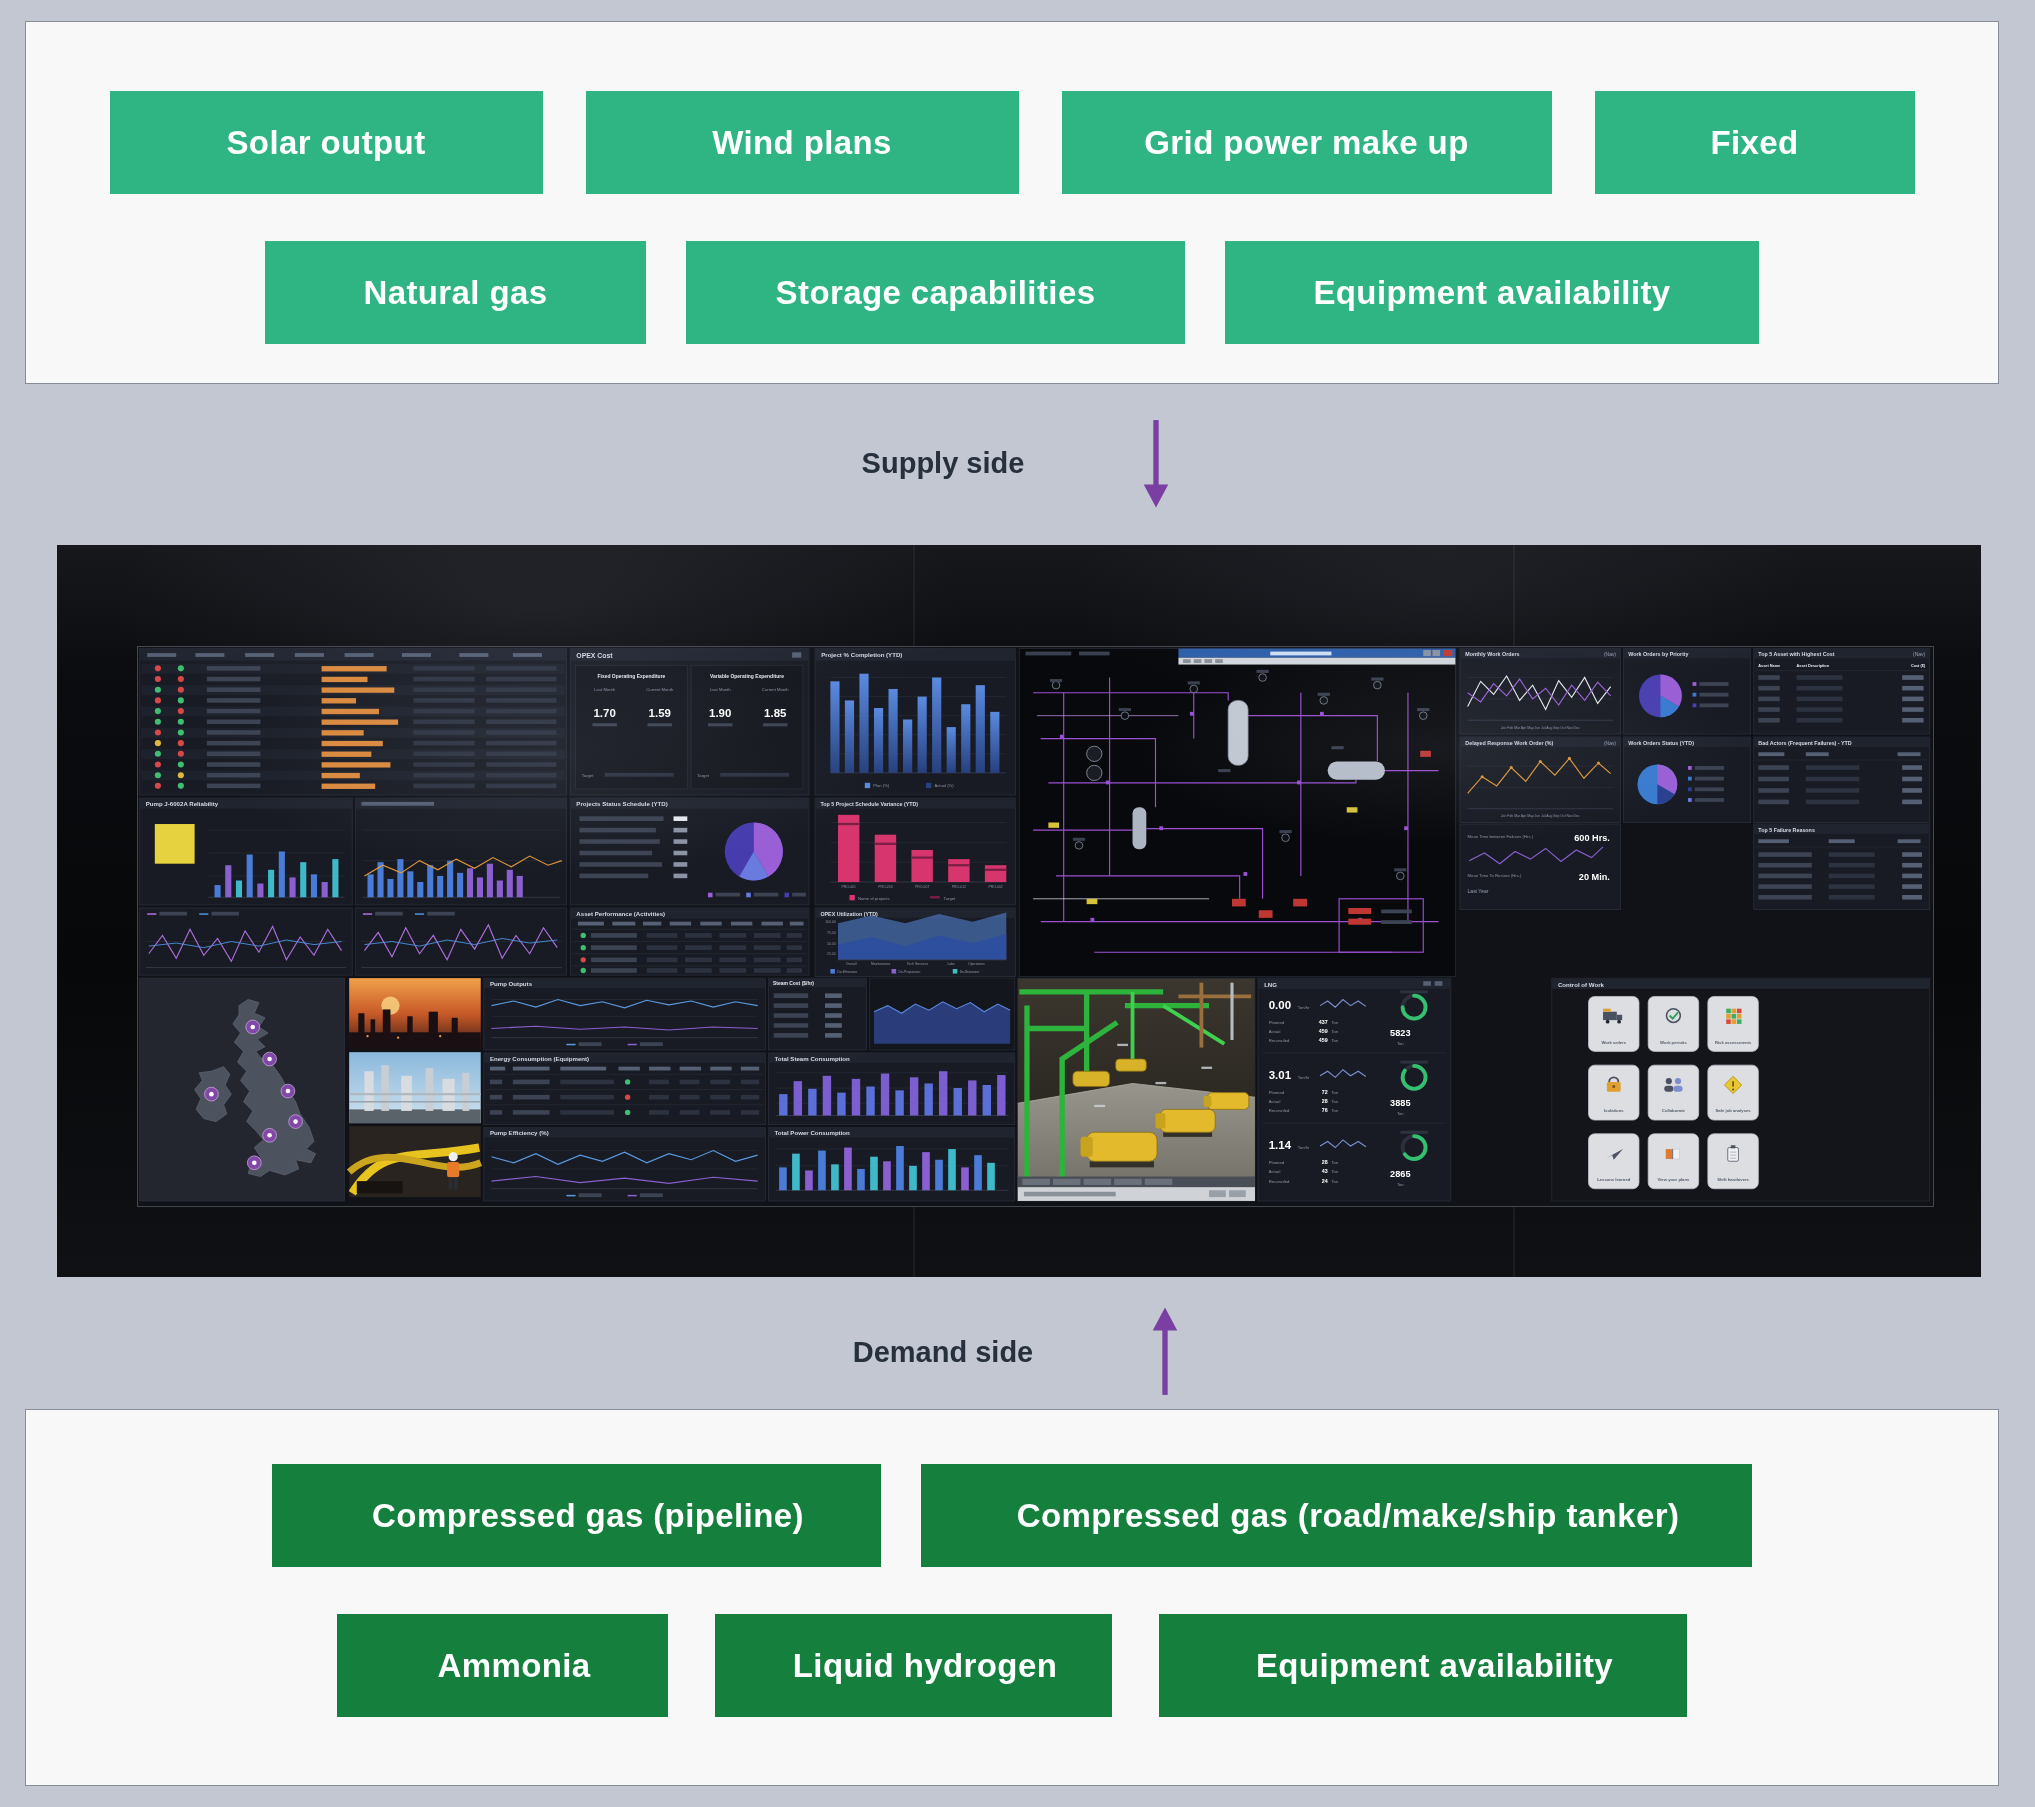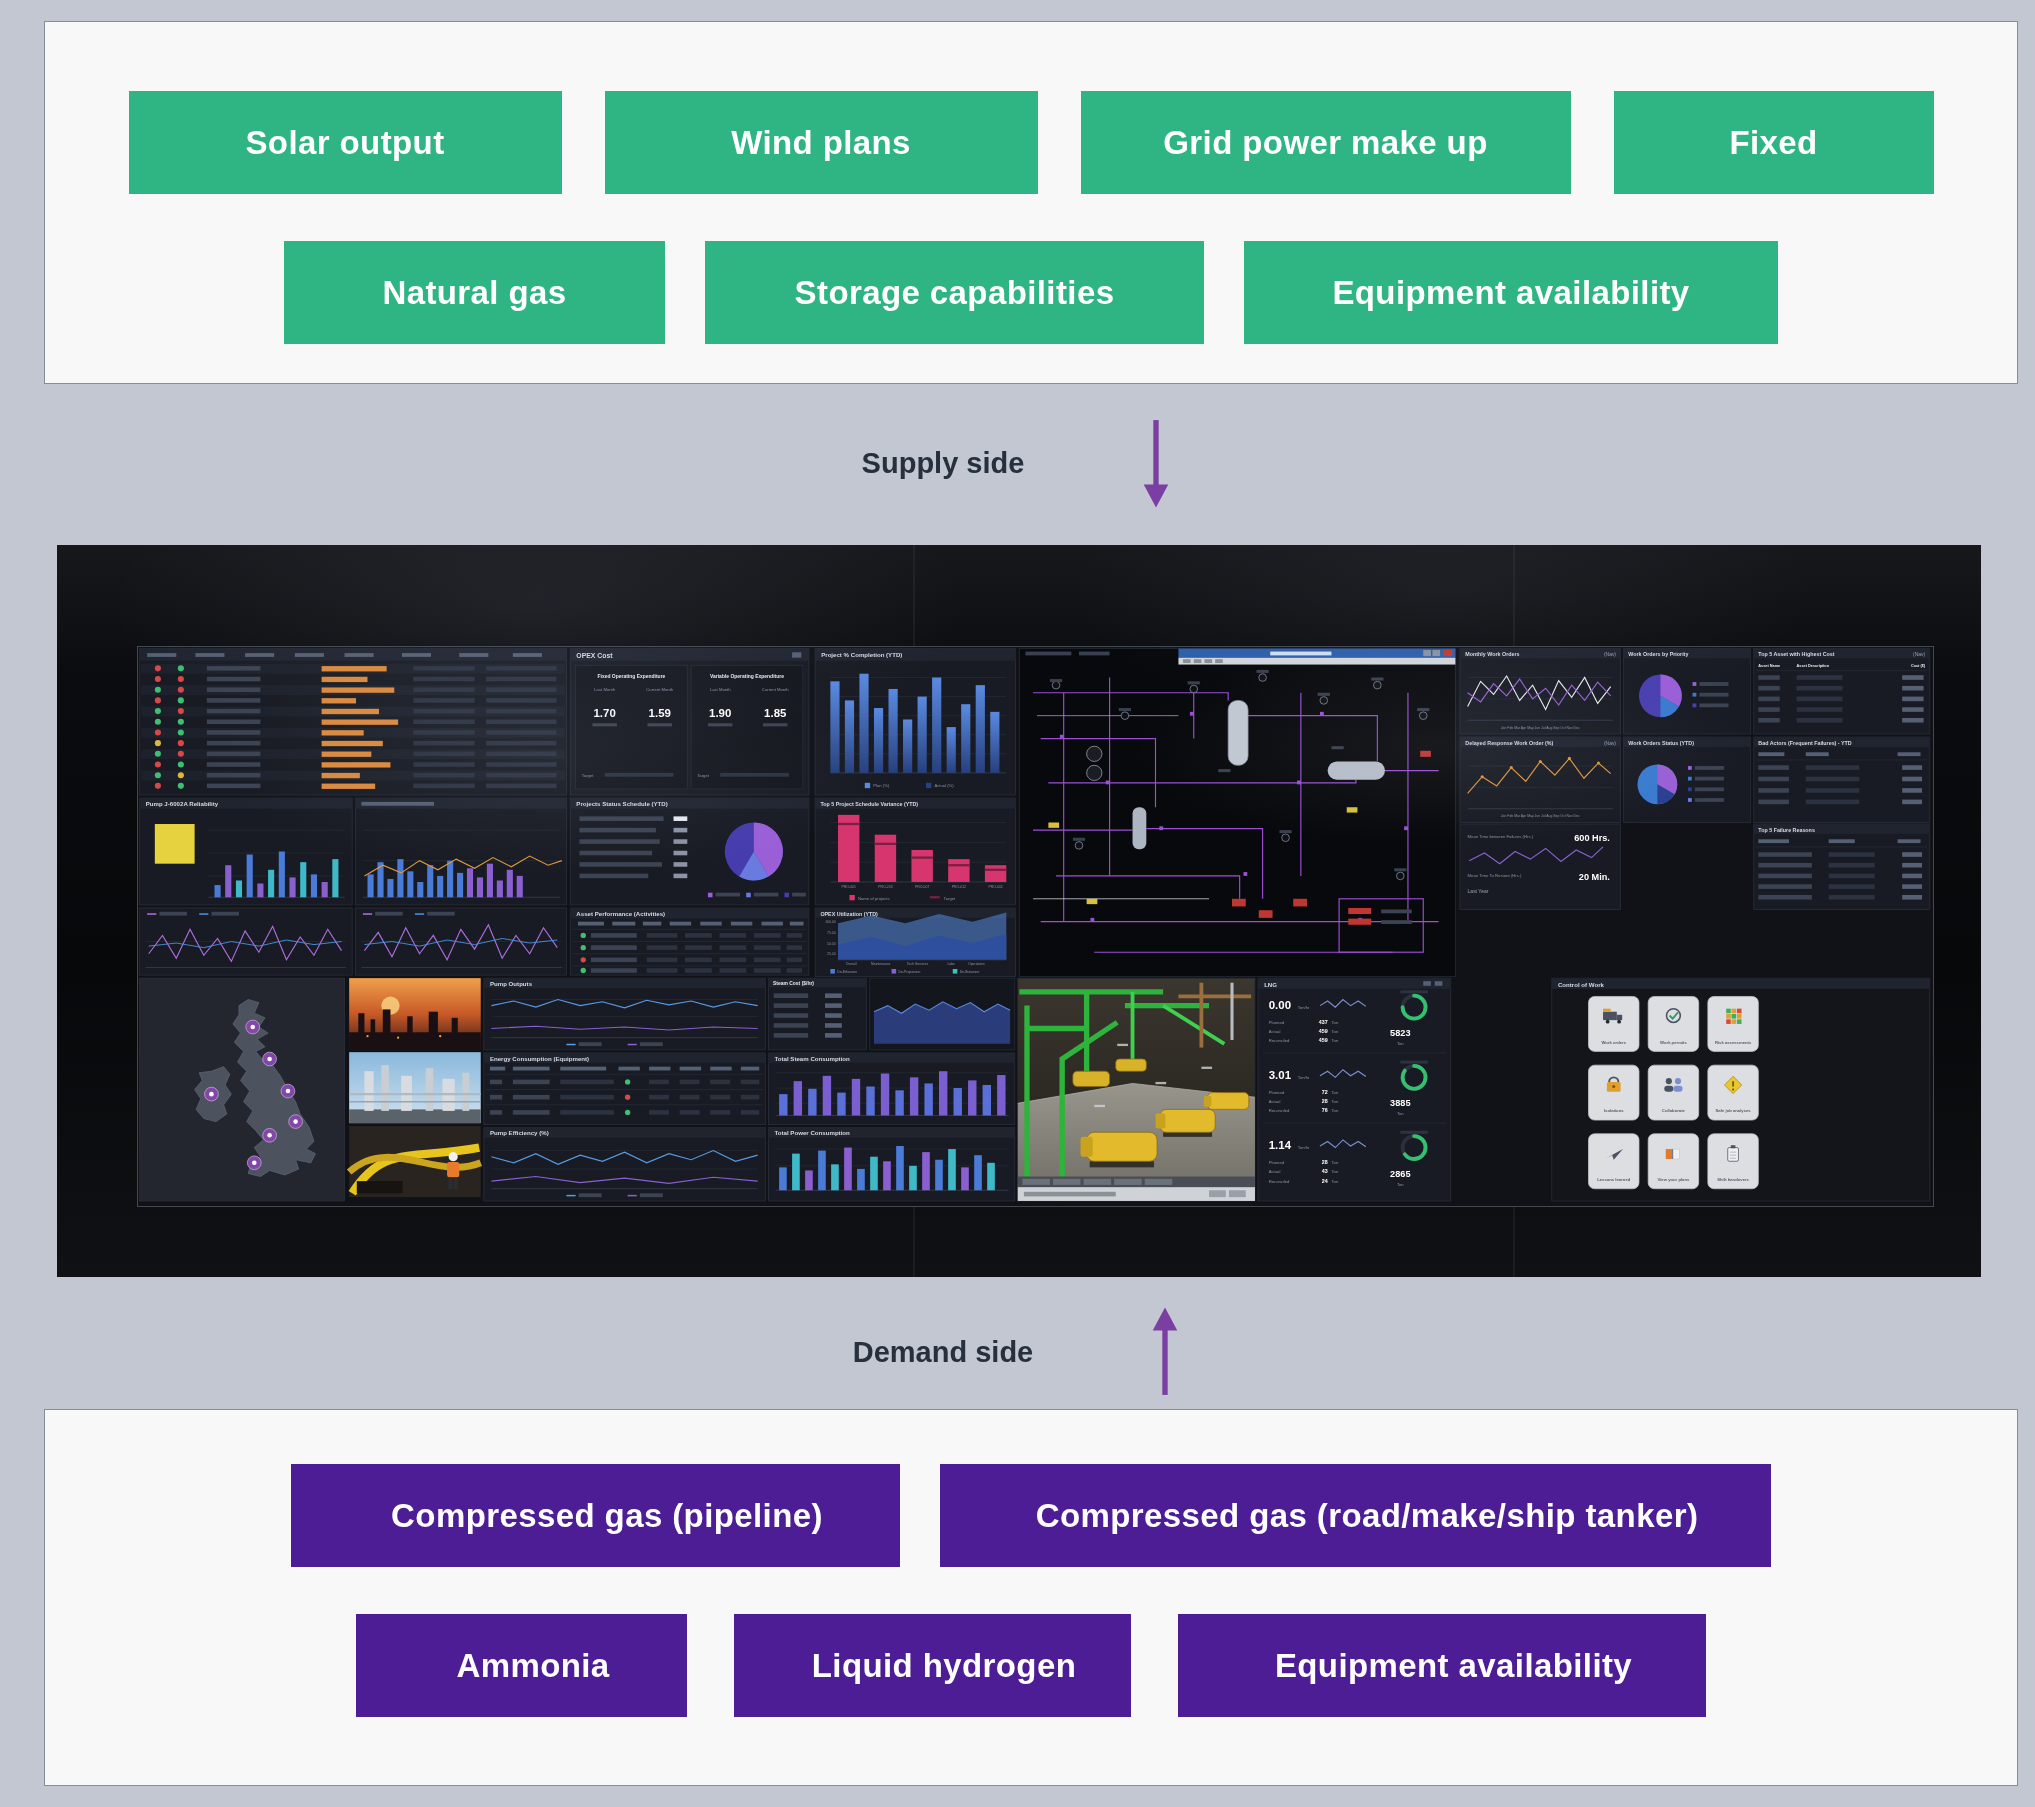--- a/index.html
+++ b/index.html
@@ -1,30 +1,30 @@
 <!DOCTYPE html>
 <html style="font-size:12.3px"><head>
 <meta charset="utf-8">
 <style>
   * { box-sizing:border-box; margin:0; padding:0; }
   html,body { width:2035px; height:1807px; }
   body { background:#c3c7d1; font-family:"Liberation Sans",sans-serif; position:relative; overflow:hidden; }
 
-  .card { position:absolute; left:44px; width:1974px; background:#f8f8f9; border:1.5px solid #878d98; }
+  .card { position:absolute; left:25px; width:1974px; background:#f8f8f9; border:1.5px solid #878d98; }
   .card.top { top:21.4px; height:363px; }
   .card.bottom { top:1409px; height:377px; }
   .btn-row { display:flex; justify-content:center; align-items:center; }
   .top .r1 { margin-top:69px; gap:43px; }
   .top .r2 { margin-top:47px; gap:40px;align-items:flex-end; }
   .bottom .r1 { margin-top:54px; gap:40px; }
   .bottom .r2 { margin-top:47px; gap:47px; }
   .chip { height:103px; display:flex; align-items:center; justify-content:center; color:#fff;
           font-size:33px; font-weight:700; letter-spacing:0.4px; }
   .chip.green { background:#2eb583; }
-  .chip.purple { background:#4c1d95;padding-left:23px; }
+  .chip.purple { background:#15803d;padding-left:23px; }
   .w565{width:433px}.w640{width:490px}.w418{width:320px}.w497{width:381px}.w607{width:499px}.w698{width:534px}
   .w795{width:609px}.w1085{width:831px}.w518{width:397px}.w432{width:331px}.w690{width:528px}
 
   .flow { position:absolute; left:0; width:2035px; display:flex; justify-content:center; align-items:center; gap:115px; }
   .flow.supply { top:413px; height:100px; }
   .flow.demand { top:1302px; height:100px; }
   .flow-label { color:#27303d; font-size:29px; font-weight:700; }
 
   .wall { position:absolute; left:57px; top:545px; width:1924px; height:732px;
           background:linear-gradient(180deg,#17181c 0%,#0b0c0f 18%,#07080a 58%,#101114 100%); }

